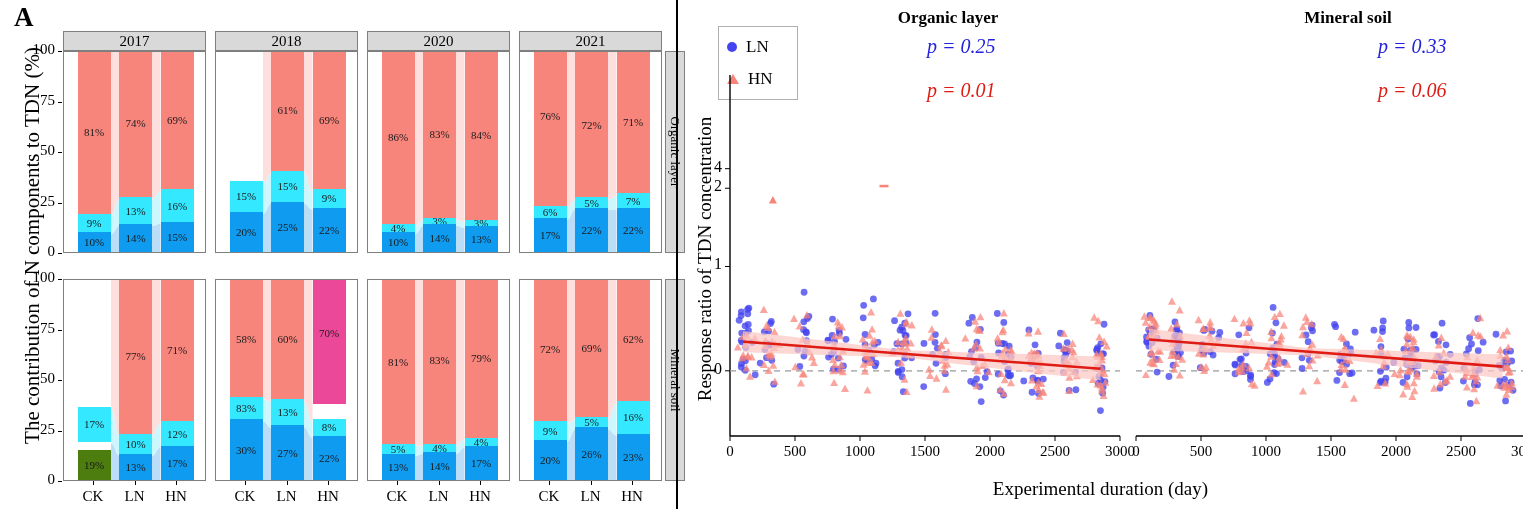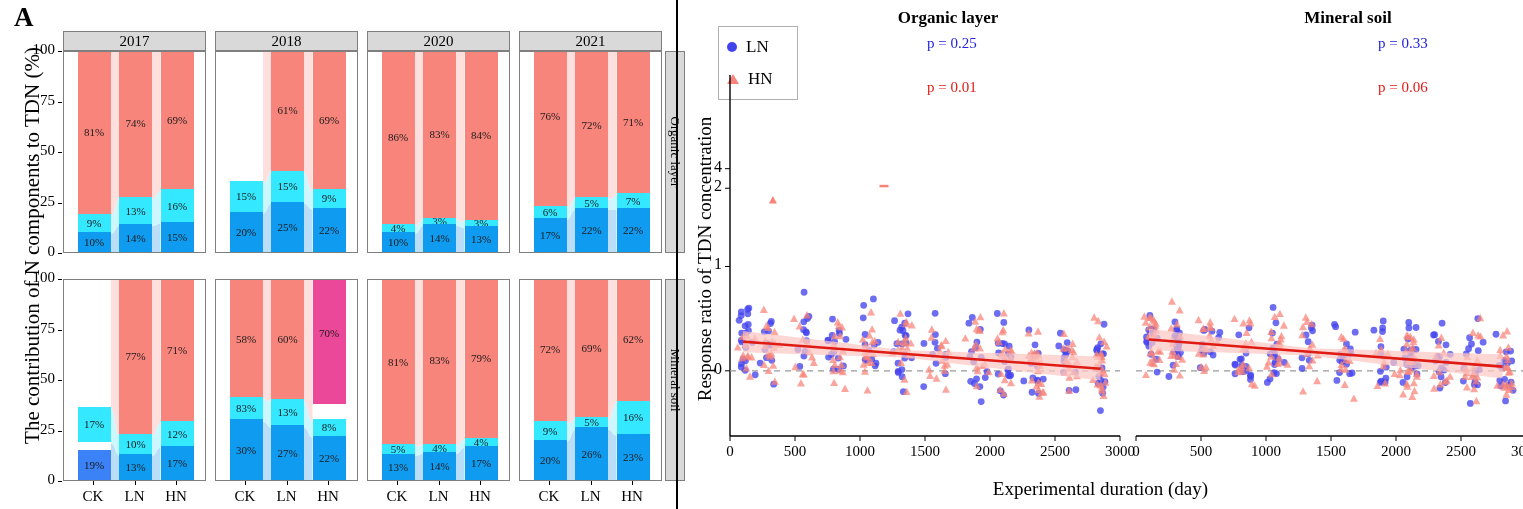--- a/index.html
+++ b/index.html
@@ -43,21 +43,21 @@
   .bar{position:absolute;bottom:0;width:33px;}
   .seg{position:absolute;left:0;width:100%;overflow:hidden;}
   .seg span{position:absolute;left:50%;top:50%;transform:translate(-50%,-50%);font-size:11px;color:#1a1a1a;white-space:nowrap;}
   .xlabA{position:absolute;font-size:15px;text-align:center;width:40px;}
   .tickA{position:absolute;width:1px;height:4px;background:#000;}
 
   
   #panelB{position:absolute;left:676px;top:0;width:847px;height:509px;border-left:2px solid #000;box-sizing:border-box;}
   #yTitleB{position:absolute;left:-153px;top:248px;width:360px;transform:rotate(-90deg);text-align:center;font-size:19px;}
   .facetTitle{position:absolute;font-size:17px;font-weight:bold;text-align:center;}
-  .pval{position:absolute;font-size:15px;white-space:nowrap;}
+  .pval{position:absolute;font-size:20px;white-space:nowrap;font-style:italic;}
   #legendB{position:absolute;left:40px;top:26px;width:80px;height:74px;border:1px solid #b0b0b0;background:#fff;
      display:flex;flex-direction:column;justify-content:center;gap:12px;padding-left:8px;box-sizing:border-box;}
   .lb-row{display:flex;align-items:center;gap:9px;font-size:17px;}
   .dot{width:10px;height:10px;border-radius:50%;background:#4444ee;display:inline-block;}
   .tri{width:0;height:0;border-left:6px solid transparent;border-right:6px solid transparent;
        border-bottom:10px solid #f88379;display:inline-block;}
   .ytickB{position:absolute;text-align:right;font-size:16px;width:26px;}
   .xtickB{position:absolute;text-align:center;font-size:15px;width:44px;}
   #xTitleB{position:absolute;font-size:19px;text-align:center;}
 </style>
@@ -169,21 +169,21 @@
           <svg width="8.5" height="202" style="position: absolute; left: 88px; top: 0px;">
             <path d="M0,175.74 C4.25,175.74 4.25,167.66 8.5,167.66 L8.5,202 C4.25,202 4.25,202 0,202 Z" fill="#BBDEF8"></path>
           </svg>
           <svg width="8.5" height="202" style="position: absolute; left: 88px; top: 0px;">
             <path d="M0,155.54 C4.25,155.54 4.25,143.42000000000002 8.5,143.42000000000002 L8.5,167.66 C4.25,167.66 4.25,175.74 0,175.74 Z" fill="#CDF7FF"></path>
           </svg>
           <svg width="8.5" height="202" style="position: absolute; left: 88px; top: 0px;">
             <path d="M0,0 C4.25,0 4.25,0 8.5,0 L8.5,143.42000000000002 C4.25,143.42000000000002 4.25,155.54 0,155.54 Z" fill="#FDE0DE"></path>
           </svg>
           <div class="bar" style="left: 13.5px; height: 202px;">
-            <div class="seg" style="background: #3b82f6; height: 30px; bottom: 0px; top: auto;">
+            <div class="seg" style="background: #4d7c0f; height: 30px; bottom: 0px; top: auto;">
               <span>19%</span>
             </div>
             <div class="seg" style="background: rgb(51, 232, 255); height: 34.34px; bottom: 38.38px; top: auto;">
               <span>17%</span>
             </div>
           </div>
           <div class="bar" style="left: 55px; height: 202px;">
             <div class="seg" style="background: rgb(14, 155, 240); height: 26.26px; bottom: 0px; top: auto;">
               <span>13%</span>
             </div>

